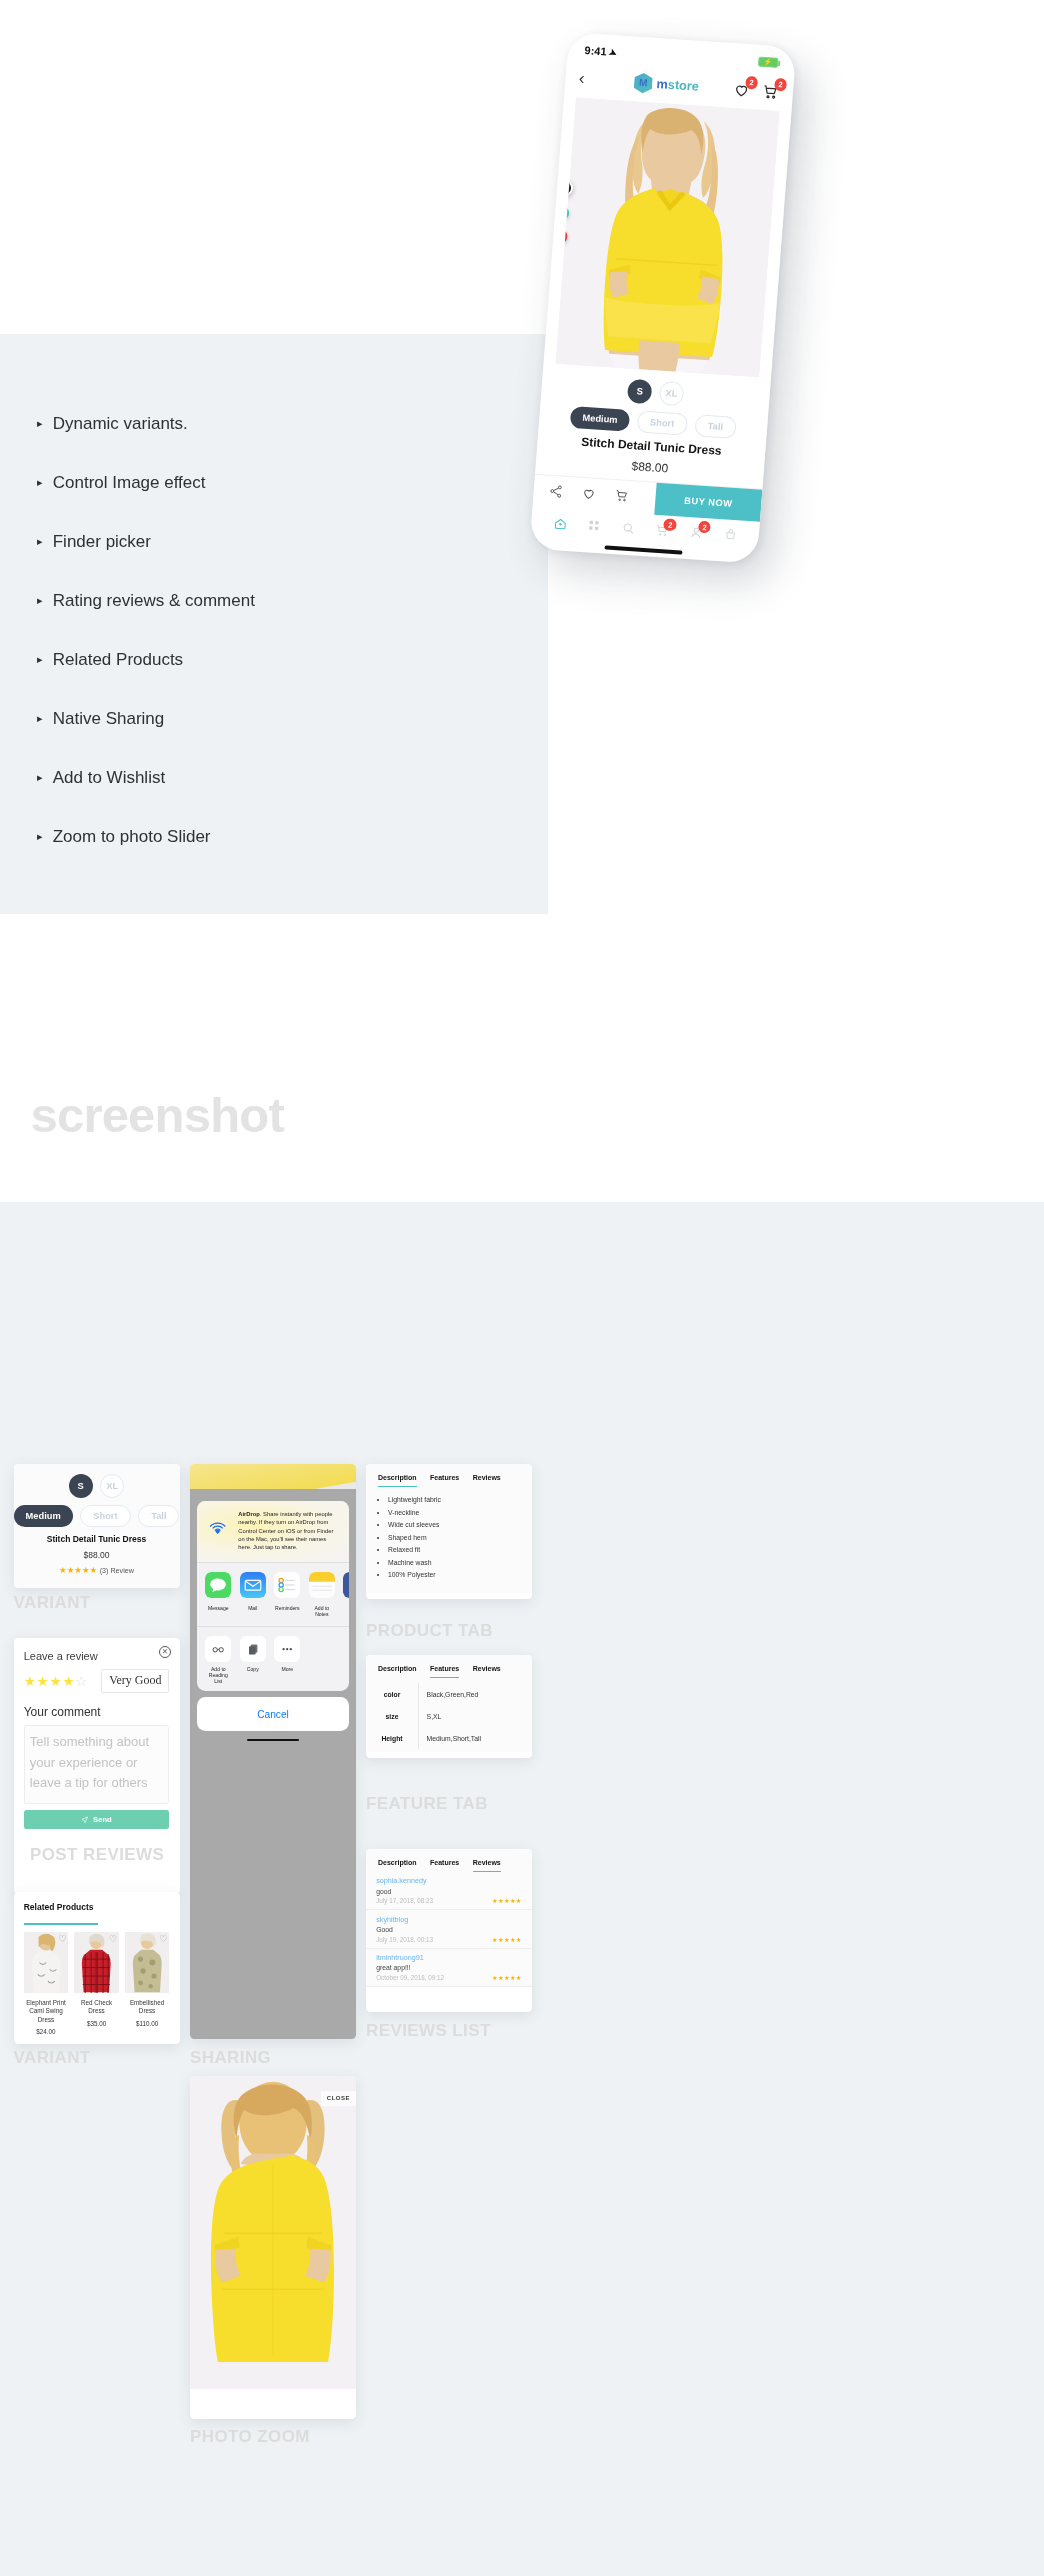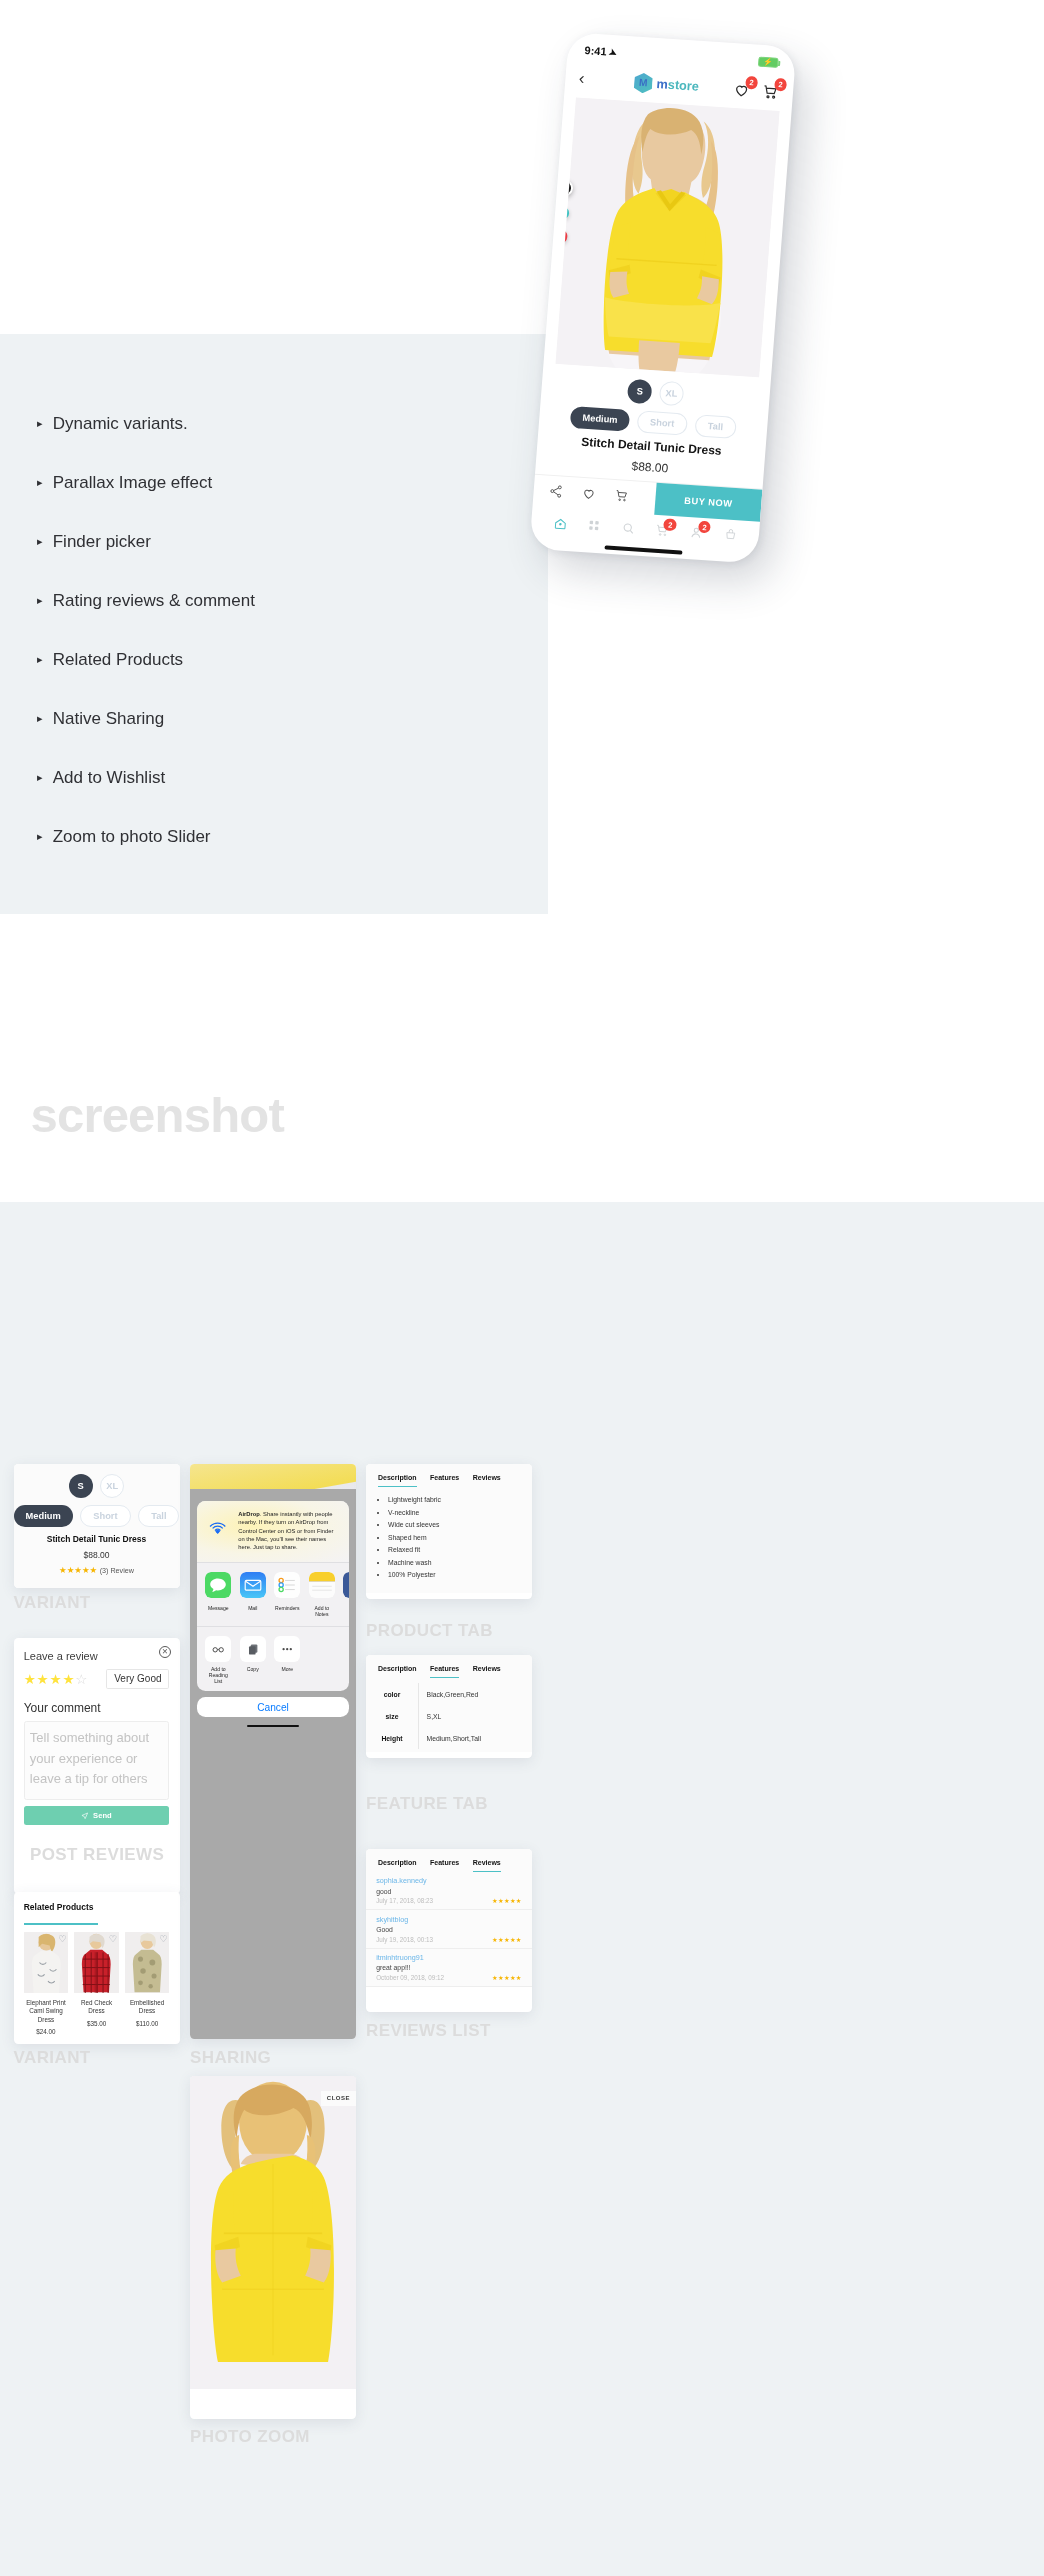--- a/index.html
+++ b/index.html
@@ -174,21 +174,21 @@
   
   #review-card { left:13.5px; top:436px; width:166px; height:256px; }
   .rc-pad { padding:12px 10.2px 0 10.2px; position:relative; }
   .rc-close { position:absolute; right:8.5px; top:7.6px; width:12px;height:12px;
     border:0.8px solid #5a5a5a;border-radius:50%;font-size:7.6px;color:#5a5a5a;
     display:flex;align-items:center;justify-content:center;}
   .rc-h { font-size:11px; color:#3d3d3d; }
   .rc-rating-row { display:flex; align-items:center; justify-content:space-between; margin-top:6.8px;}
   .rc-stars { font-size:13.5px; color:#ffe33d; letter-spacing:0.8px;}
   .rc-stars .off { color:#dadada; }
-  .rc-vg { border:0.8px solid #e6e6e6; border-radius:1.7px; font-size:10px; color:#333; padding:3.4px 6.8px;}
+  .rc-vg { border:0.8px solid #e6e6e6; border-radius:1.7px; font-size:12px; color:#333; padding:3.4px 6.8px;font-family:Liberation Serif, serif;}
   .rc-lbl { font-size:12px; color:#333; margin-top:12px; }
   .rc-box { margin-top:6.8px; border:0.8px solid #ededed; border-radius:2.5px; height:79px; padding:6px 5.1px; background:#fcfcfc;}
   .rc-ph { font-size:13px; color:#c3c3c3; line-height:1.55; }
   .rc-send { background:#6ecfb0; color:#fff; height:18.6px; margin:6px 10.2px 0 10.2px; border-radius:2.5px;
     display:flex;align-items:center;justify-content:center;gap:4.2px;font-size:7.6px;font-weight:bold;}
 
   
   #related-card { left:13.5px; top:690px; width:166px; height:152px; }
   .rel-pad { padding:10.2px 10.2px 0 10.2px; }
   .rel-h { font-size:8.5px; font-weight:bold; color:#111; }
@@ -211,21 +211,21 @@
   .sh-text { font-size:5.8px; color:#222; line-height:1.45; }
   .sh-text b{font-weight:bold;}
   .sh-apps { display:flex; gap:8.5px; padding:9.3px 8.5px; border-top:0.8px solid #dfdfe2; overflow:hidden;}
   .sh-app { width:26px; text-align:center; flex:0 0 26px;}
   .sh-icon { width:26px;height:26px;border-radius:6px;}
   .sh-app-lbl { font-size:5.1px; color:#222; margin-top:3.4px; }
   .sh-acts { display:flex; gap:8.5px; padding:9.3px 8.5px 7.6px 8.5px; border-top:0.8px solid #dfdfe2;}
   .sh-act { width:26px; text-align:center; flex:0 0 26px;}
   .sh-act-box { width:26px;height:26px;border-radius:6px;background:#fff;
     display:flex;align-items:center;justify-content:center;}
-  .sh-cancel { margin:6px 6.8px 0 6.8px; background:#fff; border-radius:8.5px; height:20px;
+  .sh-cancel { margin:6px 6.8px 0 6.8px; background:#fff; border-radius:8.5px; height:34px;
     display:flex;align-items:center;justify-content:center; color:#0a7cff; font-size:10.2px;}
   .sh-home { width:52px;height:2.5px;background:#111;border-radius:1.7px;margin:7.6px auto 6px auto;}
 
   
   #zoom-card { left:190px; top:874px; width:166px; height:343px; }
   .pz-img { height:313px; background: linear-gradient(180deg,#f2f0f4 0%, #f4f2f6 100%); position:relative; overflow:hidden;}
   .pz-close { position:absolute; right:0px; top:15.2px; background:#fbfbfb; color:#3a3a3a;
     font-size:6px; font-weight:bold; letter-spacing:0.5px; padding:4.2px 6px; }
 
   
@@ -264,21 +264,21 @@
   <div class="feature-panel2"></div>
 
 
   <div class="feature-list">
     <div class="feature-item">
         <span class="bullet">▸</span>
         <span>Dynamic variants.</span>
       </div>
     <div class="feature-item">
         <span class="bullet">▸</span>
-        <span>Parallax Image effect</span>
+        <span>Control Image effect</span>
       </div>
     <div class="feature-item">
         <span class="bullet">▸</span>
         <span>Finder picker</span>
       </div>
     <div class="feature-item">
         <span class="bullet">▸</span>
         <span>Rating reviews &amp; comment</span>
       </div>
     <div class="feature-item">

